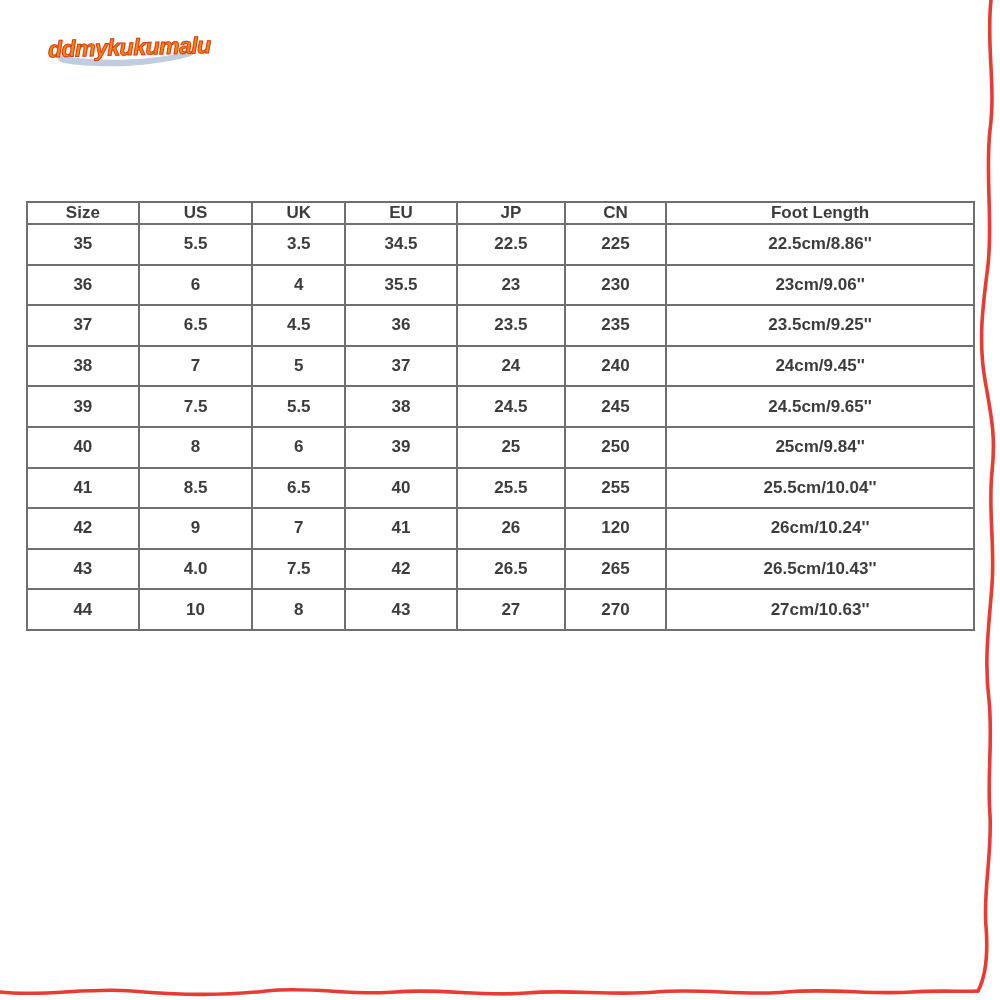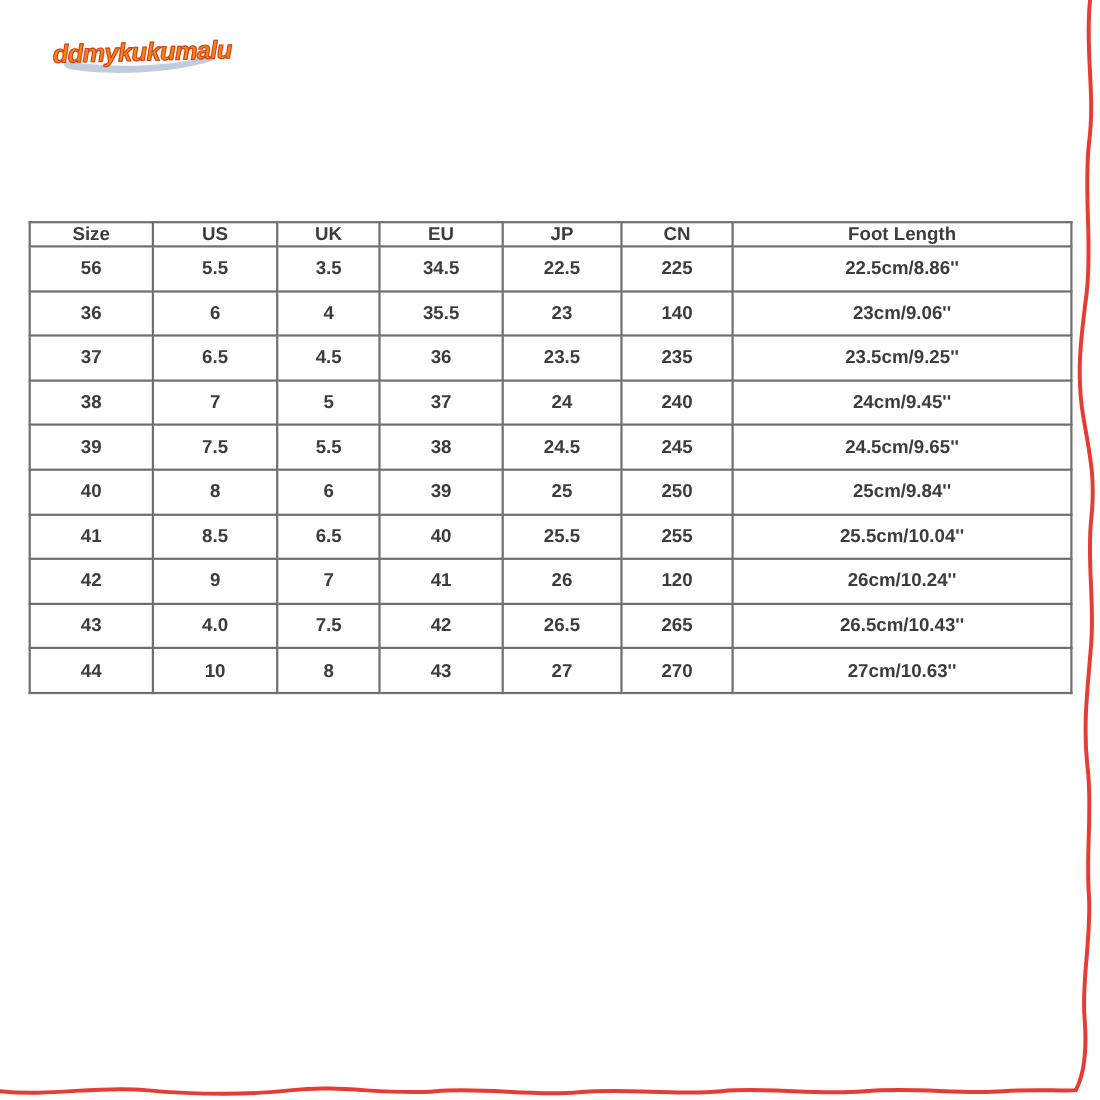--- a/index.html
+++ b/index.html
@@ -114,35 +114,35 @@
           <th>US</th>
           <th>UK</th>
           <th>EU</th>
           <th>JP</th>
           <th>CN</th>
           <th>Foot Length</th>
         </tr>
     </thead>
     <tbody id="table-body">
         <tr>
-          <td>56</td>
+          <td>35</td>
           <td>5.5</td>
           <td>3.5</td>
           <td>34.5</td>
           <td>22.5</td>
           <td>225</td>
           <td>22.5cm/8.86''</td>
         </tr>
         <tr>
           <td>36</td>
           <td>6</td>
           <td>4</td>
           <td>35.5</td>
           <td>23</td>
-          <td>140</td>
+          <td>230</td>
           <td>23cm/9.06''</td>
         </tr>
         <tr>
           <td>37</td>
           <td>6.5</td>
           <td>4.5</td>
           <td>36</td>
           <td>23.5</td>
           <td>235</td>
           <td>23.5cm/9.25''</td>

